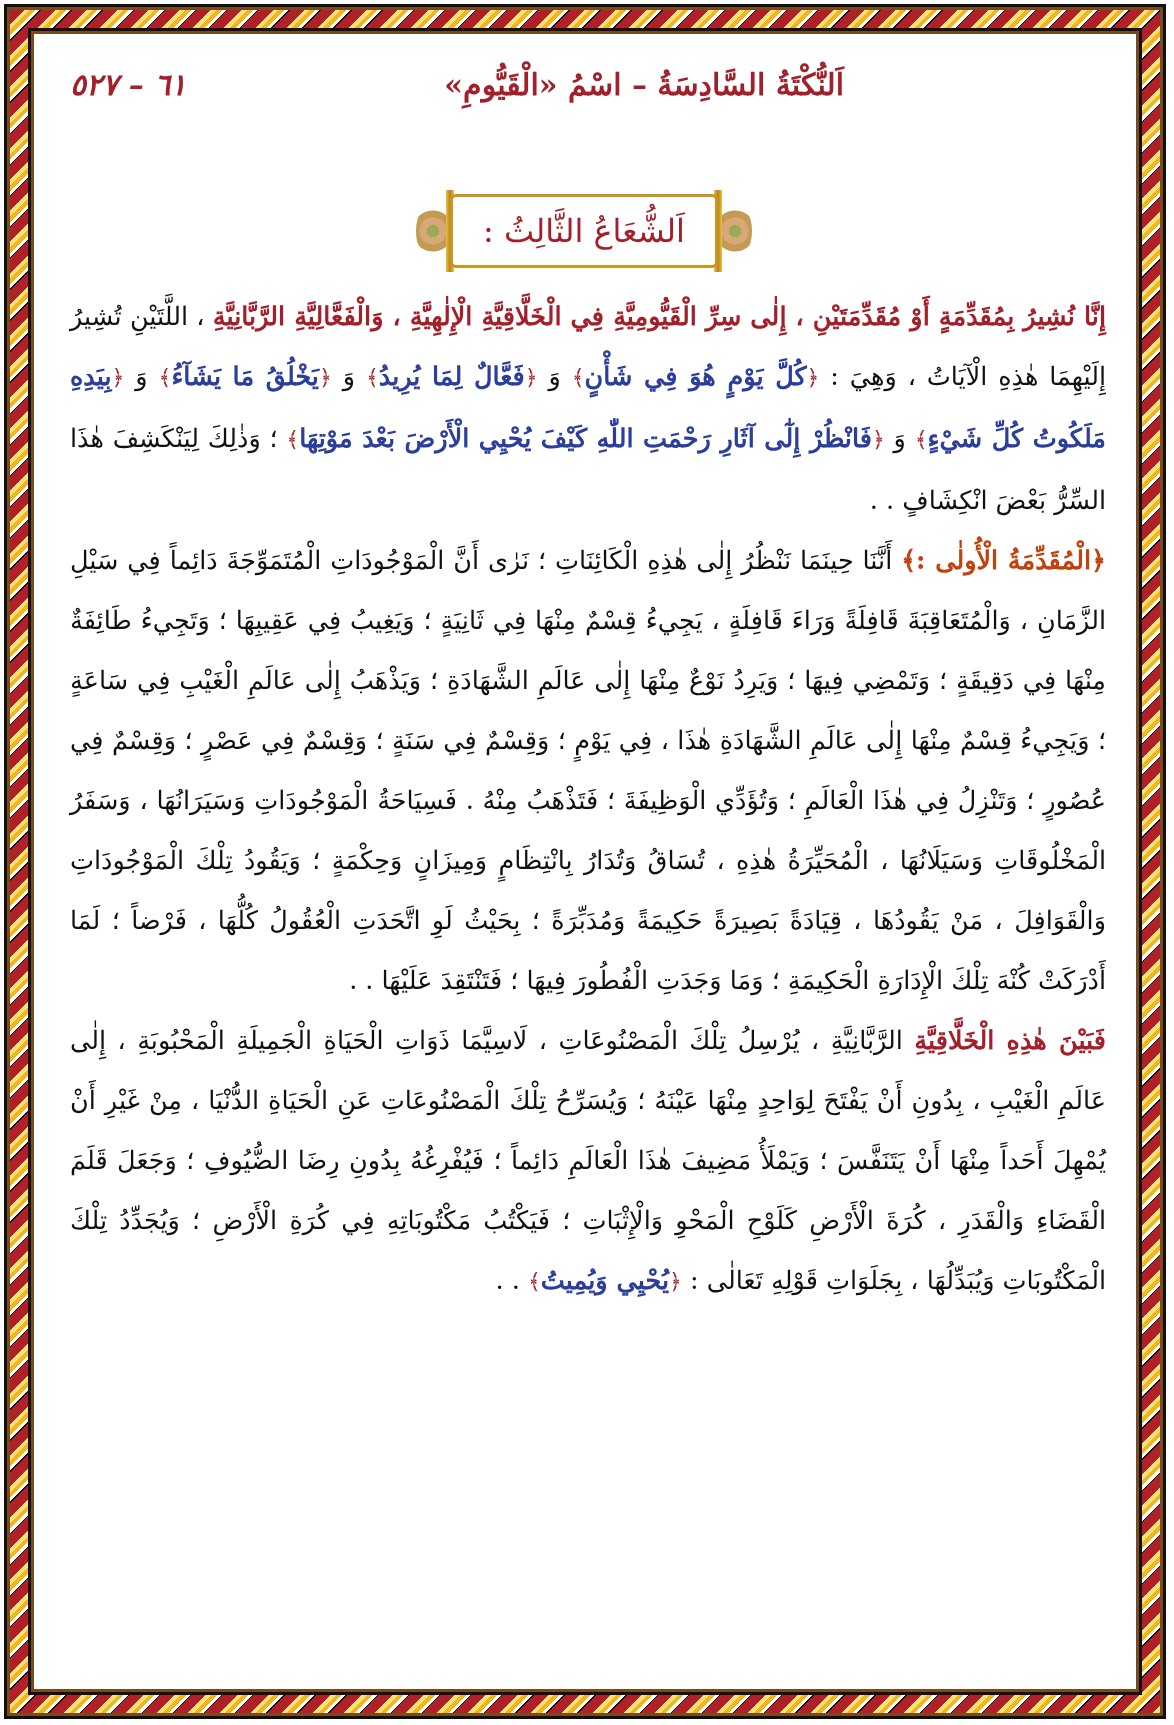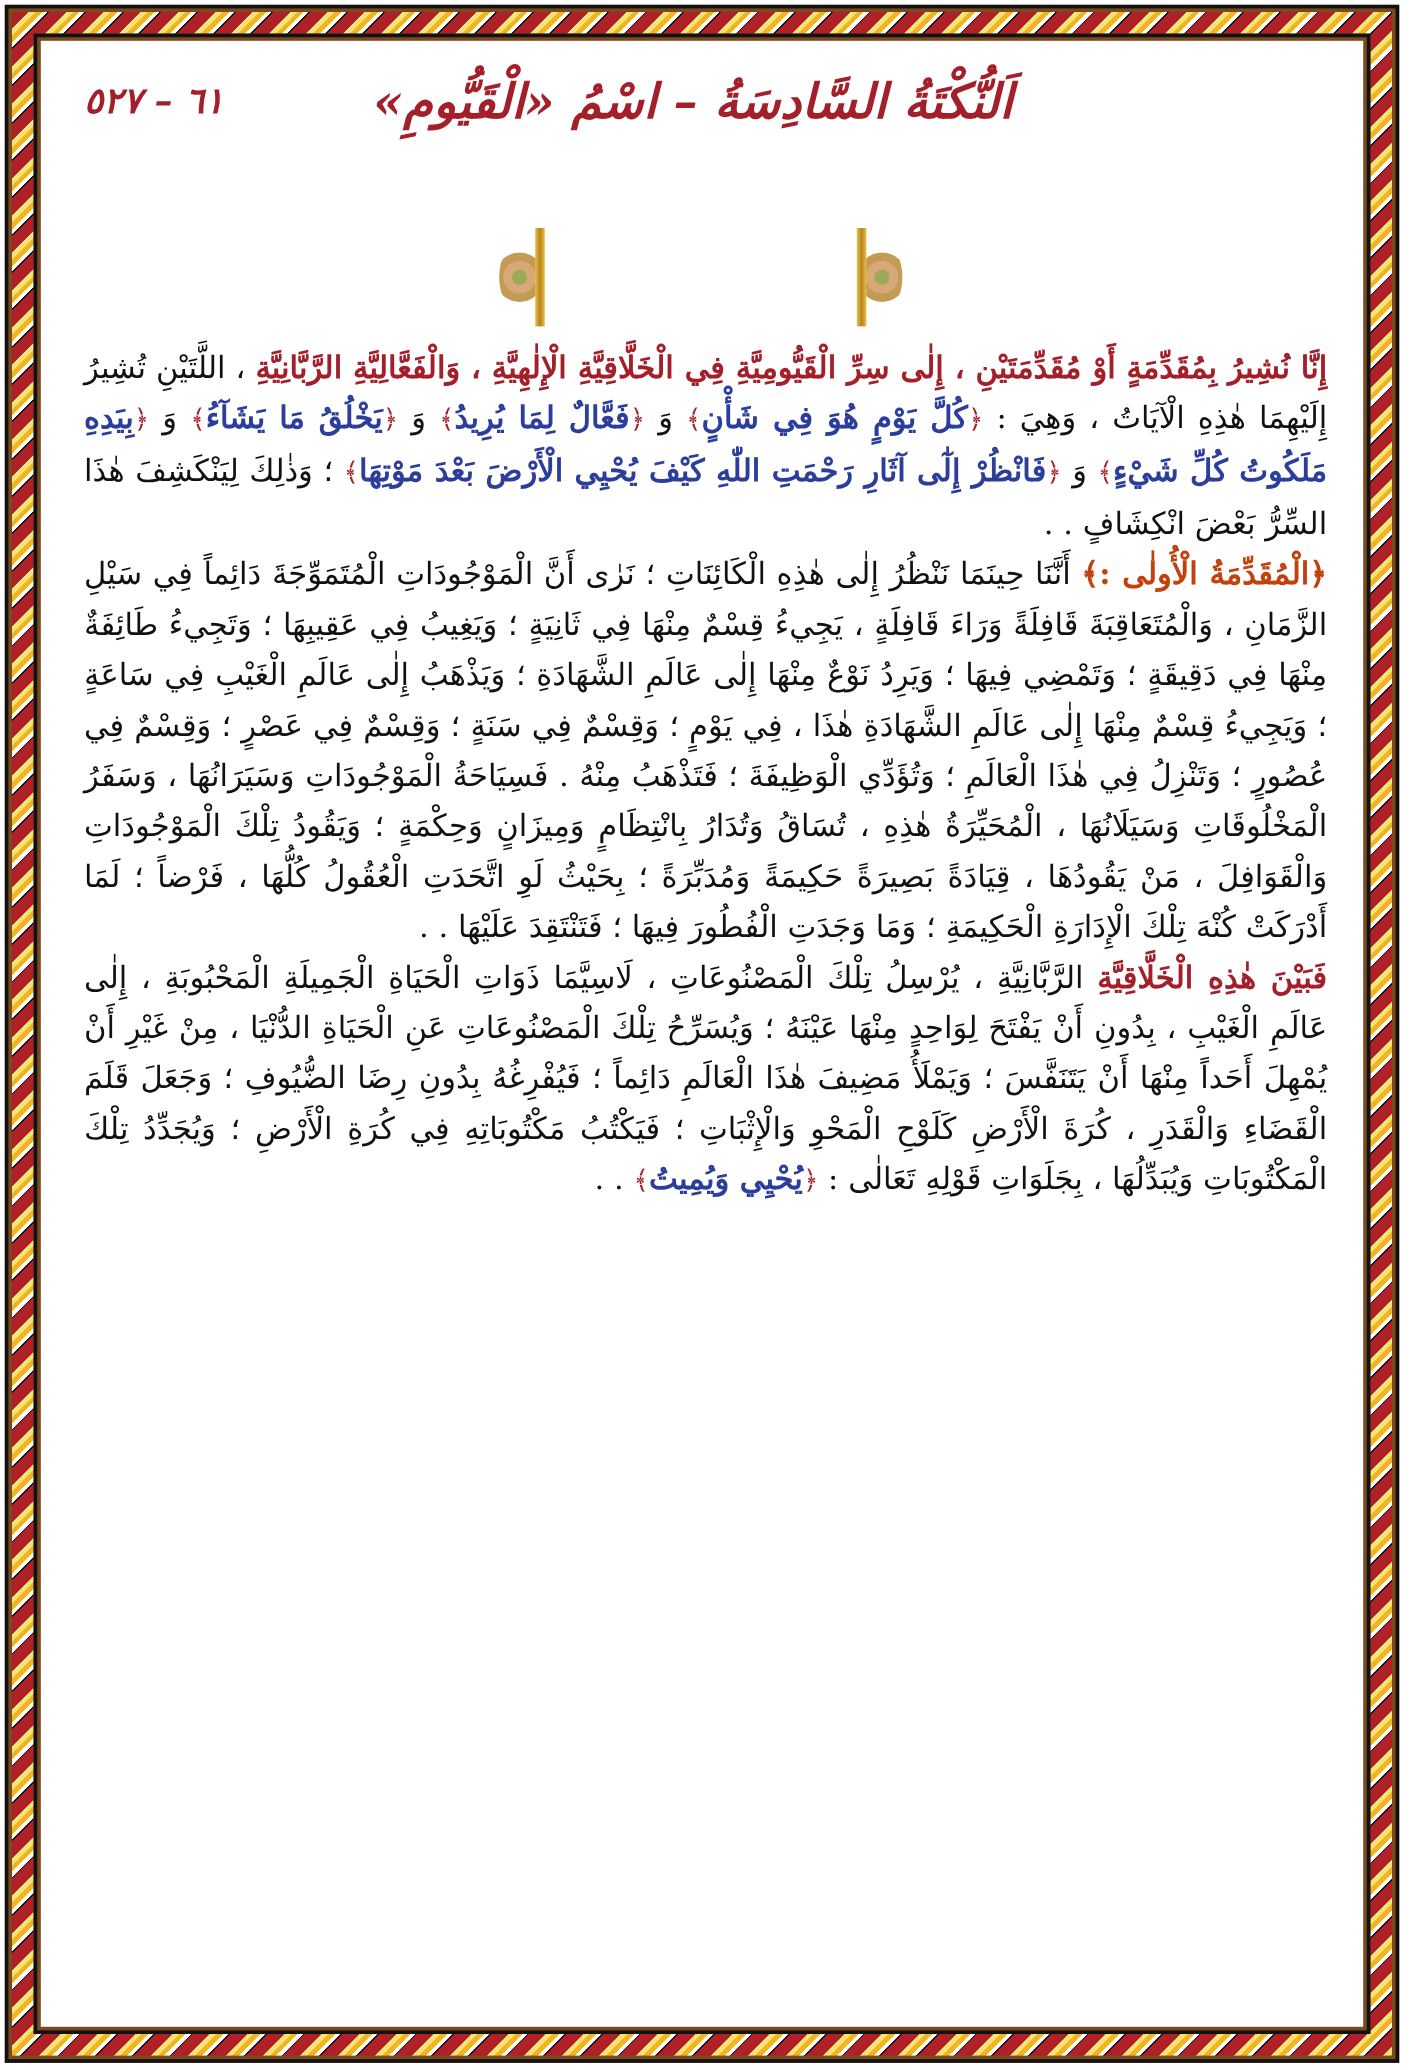--- a/index.html
+++ b/index.html
@@ -28,21 +28,21 @@
     background: #ffffff; box-sizing: border-box;
   }
 
   
   .running-header {
     position: absolute; top: 62px; left: 70px; right: 100px; height: 44px;
     display: flex; justify-content: space-between; align-items: center;
     direction: rtl; color: #a31f2a;
     font-family: "DejaVu Serif", serif; font-weight: bold;
   }
-  .running-title { font-size: 40px; margin-right: 230px; font-style: italic; }
+  .running-title { font-size: 30px; margin-right: 230px; }
   .page-ref { font-size: 30px; letter-spacing: 2px; direction: rtl; font-style: italic; }
 
   
   .cartouche {
     position: absolute; left: 428px; top: 190px; width: 312px; height: 82px;
   }
   .cartouche .box {
     position: absolute; left: 22px; right: 22px; top: 4px; bottom: 4px;
     border: 3px solid #c9961e; border-radius: 6px; background: #fff;
     display: flex; align-items: center; justify-content: center;
@@ -60,21 +60,21 @@
   .cartouche .orn.l { left: -12px; } .cartouche .orn.r { right: -12px; }
   .cartouche-title {
     font-family: "DejaVu Serif", serif; font-size: 32px; color: #a31f2a;
     direction: rtl;
   }
 
   
   .body-text {
     position: absolute; left: 70px; top: 286px; width: 1036px;
     direction: rtl; text-align: justify; text-align-last: right;
-    font-family: "DejaVu Serif", serif; font-size: 25.5px; line-height: 42px;
+    font-family: "DejaVu Serif", serif; font-size: 25.5px; line-height: 60px;
     color: #111;
   }
   .para { margin: 0; }
   .para + .para { margin-top: 0; }
   .lead { color: #a31f2a; font-weight: bold; }
   .verse { color: #2c3e9c; font-weight: bold; }
   .bracket { color: #a31f2a; font-size: 22px; }
   .heading-inline { color: #c2410c; font-weight: bold; }
 </style>
 </head>
@@ -88,20 +88,23 @@
 <header class="running-header">
   <span class="running-title">اَلنُّكْتَةُ السَّادِسَةُ – اسْمُ «الْقَيُّومِ»</span>
   <span class="page-ref">٦١ – ٥٢٧</span>
 </header>
 
 <div class="cartouche">
   <span class="orn l"></span>
   <span class="orn r"></span>
   <span class="rod l"></span>
   <span class="rod r"></span>
+  <div class="box">
+    <span class="cartouche-title">اَلشُّعَاعُ الثَّالِثُ :</span>
+  </div>
 </div>
 
 <main class="body-text">
   <p class="para">
     <span class="lead">إِنَّا نُشِيرُ بِمُقَدِّمَةٍ أَوْ مُقَدِّمَتَيْنِ ، إِلٰى سِرِّ الْقَيُّومِيَّةِ فِي الْخَلَّاقِيَّةِ الْإِلٰهِيَّةِ ، وَالْفَعَّالِيَّةِ الرَّبَّانِيَّةِ</span><span> ، اللَّتَيْنِ تُشِيرُ إِلَيْهِمَا هٰذِهِ الْآيَاتُ ، وَهِيَ : </span><span class="bracket">﴿</span><span class="verse">كُلَّ يَوْمٍ هُوَ فِي شَأْنٍ</span><span class="bracket">﴾</span><span> وَ </span><span class="bracket">﴿</span><span class="verse">فَعَّالٌ لِمَا يُرِيدُ</span><span class="bracket">﴾</span><span> وَ </span><span class="bracket">﴿</span><span class="verse">يَخْلُقُ مَا يَشَآءُ</span><span class="bracket">﴾</span><span> وَ </span><span class="bracket">﴿</span><span class="verse">بِيَدِهِ مَلَكُوتُ كُلِّ شَيْءٍ</span><span class="bracket">﴾</span><span> وَ </span><span class="bracket">﴿</span><span class="verse">فَانْظُرْ إِلٰٓى آثَارِ رَحْمَتِ اللّٰهِ كَيْفَ يُحْيِي الْأَرْضَ بَعْدَ مَوْتِهَا</span><span class="bracket">﴾</span><span> ؛ وَذٰلِكَ لِيَنْكَشِفَ هٰذَا السِّرُّ بَعْضَ انْكِشَافٍ . .</span>
   </p>
   <p class="para">
     <span class="heading-inline">﴿الْمُقَدِّمَةُ الْأُولٰى :﴾</span><span> أَنَّنَا حِينَمَا نَنْظُرُ إِلٰى هٰذِهِ الْكَائِنَاتِ ؛ نَرٰى أَنَّ الْمَوْجُودَاتِ الْمُتَمَوِّجَةَ دَائِماً فِي سَيْلِ الزَّمَانِ ، وَالْمُتَعَاقِبَةَ قَافِلَةً وَرَاءَ قَافِلَةٍ ، يَجِيءُ قِسْمٌ مِنْهَا فِي ثَانِيَةٍ ؛ وَيَغِيبُ فِي عَقِيبِهَا ؛ وَتَجِيءُ طَائِفَةٌ مِنْهَا فِي دَقِيقَةٍ ؛ وَتَمْضِي فِيهَا ؛ وَيَرِدُ نَوْعٌ مِنْهَا إِلٰى عَالَمِ الشَّهَادَةِ ؛ وَيَذْهَبُ إِلٰى عَالَمِ الْغَيْبِ فِي سَاعَةٍ ؛ وَيَجِيءُ قِسْمٌ مِنْهَا إِلٰى عَالَمِ الشَّهَادَةِ هٰذَا ، فِي يَوْمٍ ؛ وَقِسْمٌ فِي سَنَةٍ ؛ وَقِسْمٌ فِي عَصْرٍ ؛ وَقِسْمٌ فِي عُصُورٍ ؛ وَتَنْزِلُ فِي هٰذَا الْعَالَمِ ؛ وَتُؤَدِّي الْوَظِيفَةَ ؛ فَتَذْهَبُ مِنْهُ . فَسِيَاحَةُ الْمَوْجُودَاتِ وَسَيَرَانُهَا ، وَسَفَرُ الْمَخْلُوقَاتِ وَسَيَلَانُهَا ، الْمُحَيِّرَةُ هٰذِهِ ، تُسَاقُ وَتُدَارُ بِانْتِظَامٍ وَمِيزَانٍ وَحِكْمَةٍ ؛ وَيَقُودُ تِلْكَ الْمَوْجُودَاتِ وَالْقَوَافِلَ ، مَنْ يَقُودُهَا ، قِيَادَةً بَصِيرَةً حَكِيمَةً وَمُدَبِّرَةً ؛ بِحَيْثُ لَوِ اتَّحَدَتِ الْعُقُولُ كُلُّهَا ، فَرْضاً ؛ لَمَا أَدْرَكَتْ كُنْهَ تِلْكَ الْإِدَارَةِ الْحَكِيمَةِ ؛ وَمَا وَجَدَتِ الْفُطُورَ فِيهَا ؛ فَتَنْتَقِدَ عَلَيْهَا . .</span>
   </p>
   <p class="para">

